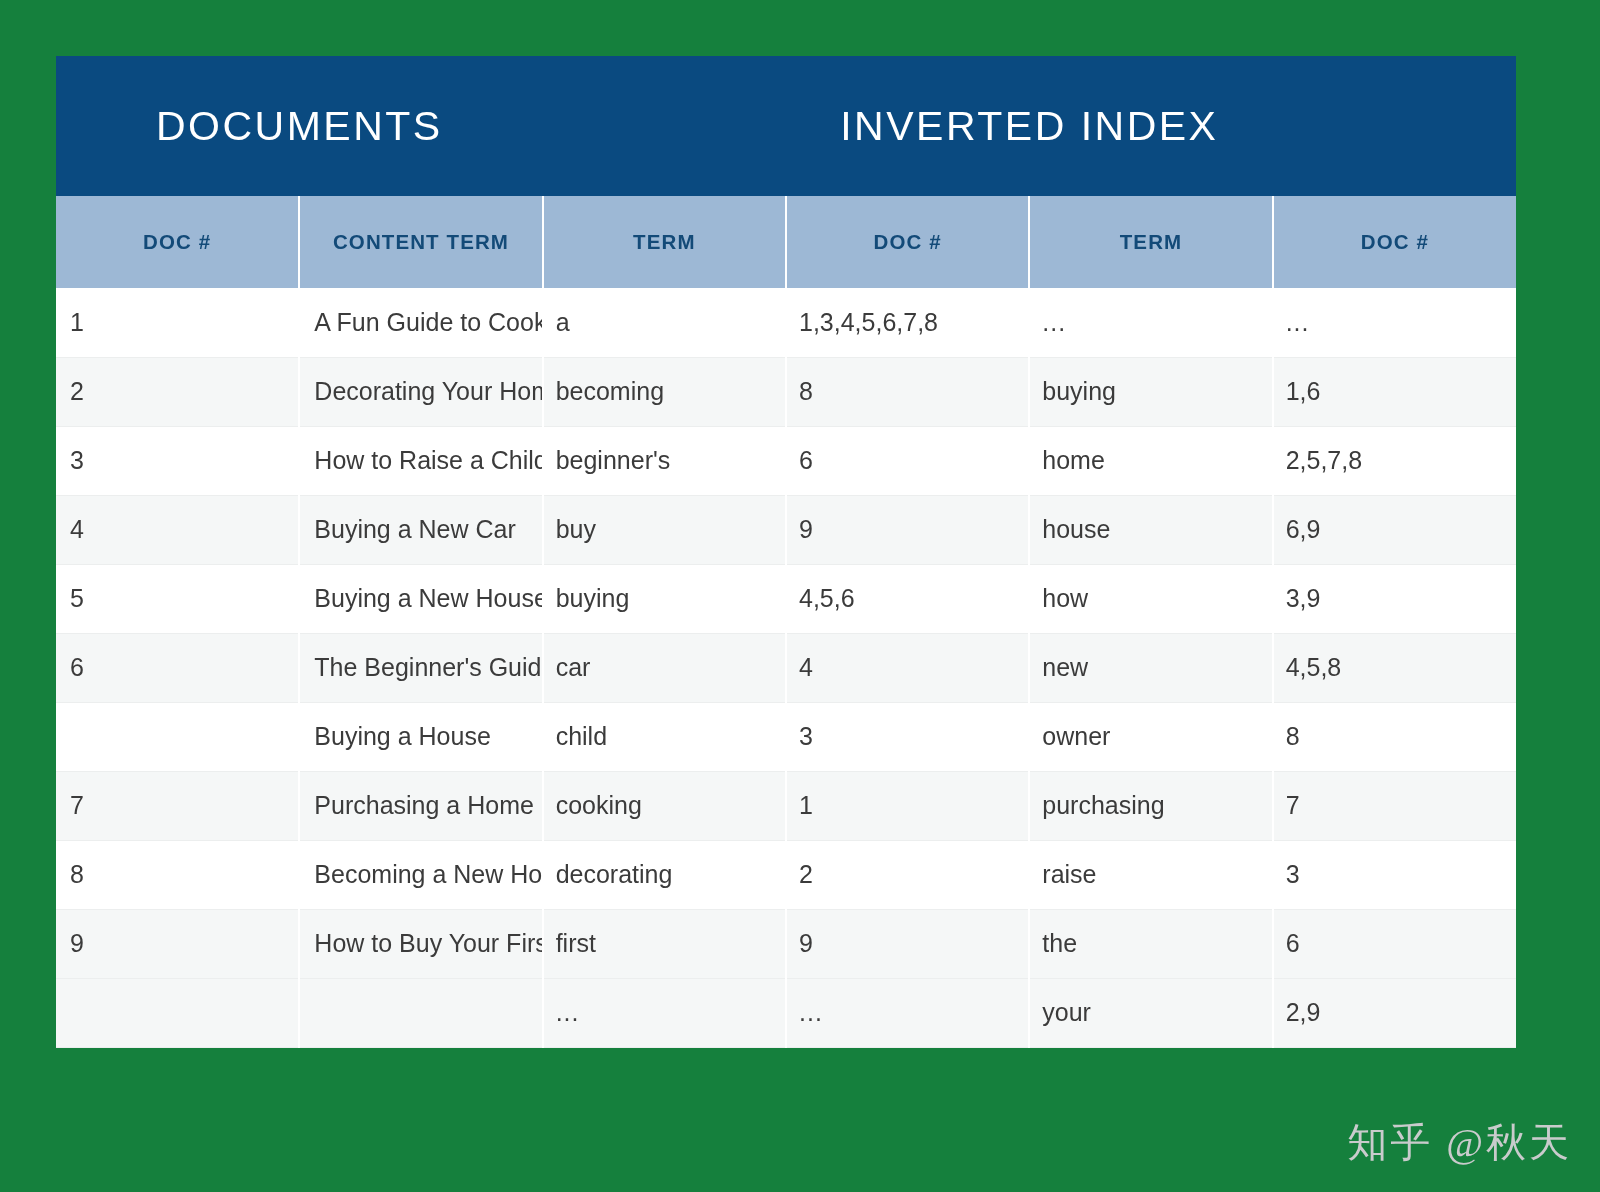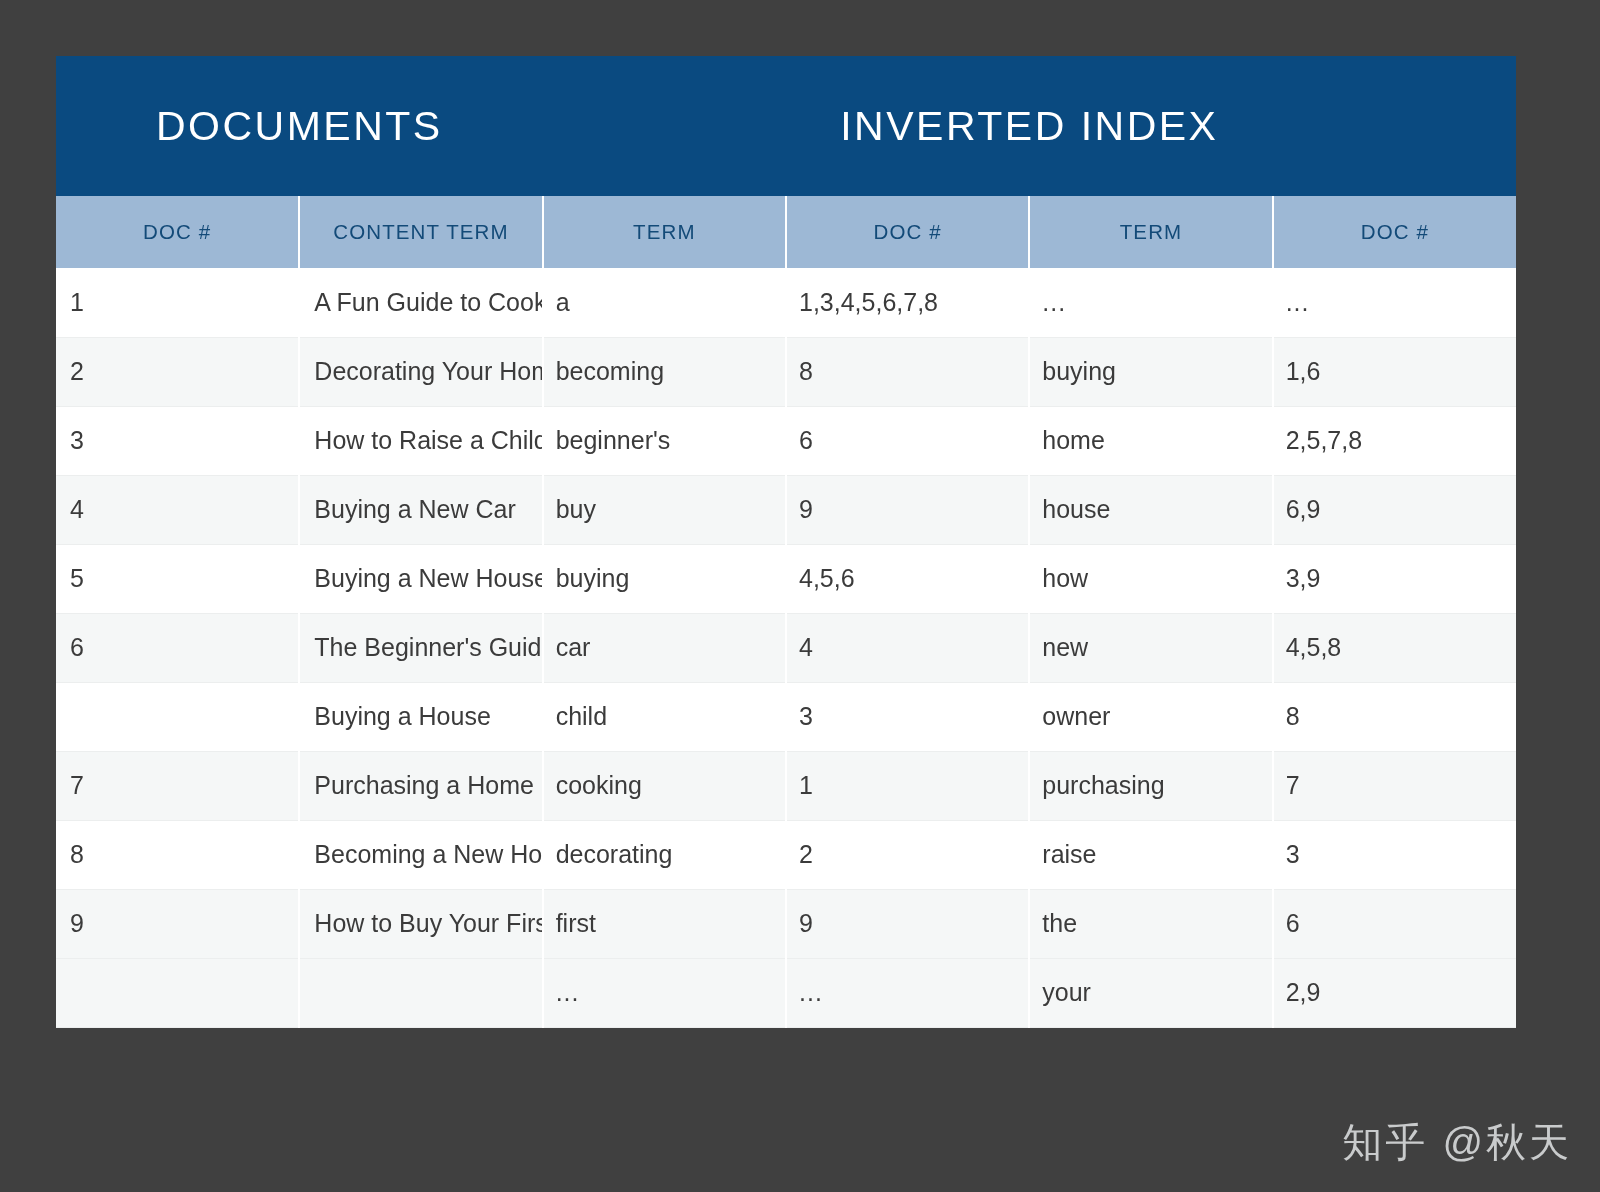--- a/index.html
+++ b/index.html
@@ -9,21 +9,21 @@
     height: 1192px;
     background: #ffffff;
     font-family: "Liberation Sans", sans-serif;
     overflow: hidden;
   }
 
   #page {
     position: relative;
     width: 1600px;
     height: 1192px;
-    background: #404040;
+    background: #15803d;
   }
 
   
   #table-wrap {
     position: absolute;
     left: 56px;
     top: 56px;
     width: 1460px;
     height: 1074px;
   }
@@ -45,22 +45,22 @@
     text-align: center;
     vertical-align: middle;
     border: none;
   }
   th.group-sep-left  { border-right: 3px solid #ffffff; }
 
   
   tr.col-header th {
     background: #9db8d5;
     color: #134a78;
-    height: 72px;
-    font-weight: normal;
+    height: 92px;
+    font-weight: bold;
     font-size: 20.5px;
     letter-spacing: 1.1px;
     text-align: center;
     vertical-align: middle;
     border-right: 2px solid #ffffff;
   }
   tr.col-header th:last-child { border-right: none; }
 
   
   tbody tr { height: 69px; }
@@ -91,21 +91,21 @@
   .ellipsis-cell { letter-spacing: 1px; }
 
   
   #watermark {
     position: absolute;
     right: 28px;
     bottom: 22px;
     font-size: 40px;
     color: #c9cbcc;
     letter-spacing: 3px;
-    font-family: Liberation Sans, sans-serif;
+    font-family: Liberation Serif, serif;
     white-space: nowrap;
     pointer-events: none;
     user-select: none;
   }
 </style>
 </head>
 <body>
 
 <div id="page">
 

